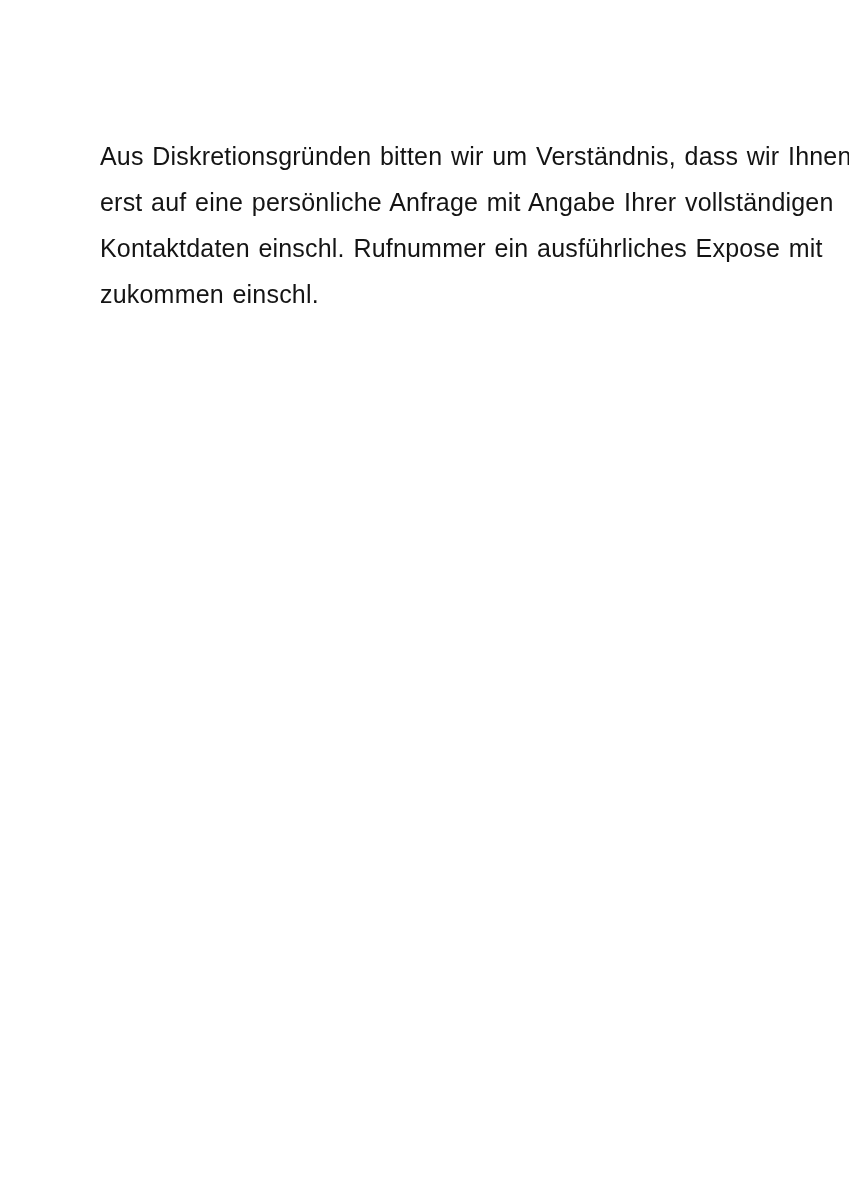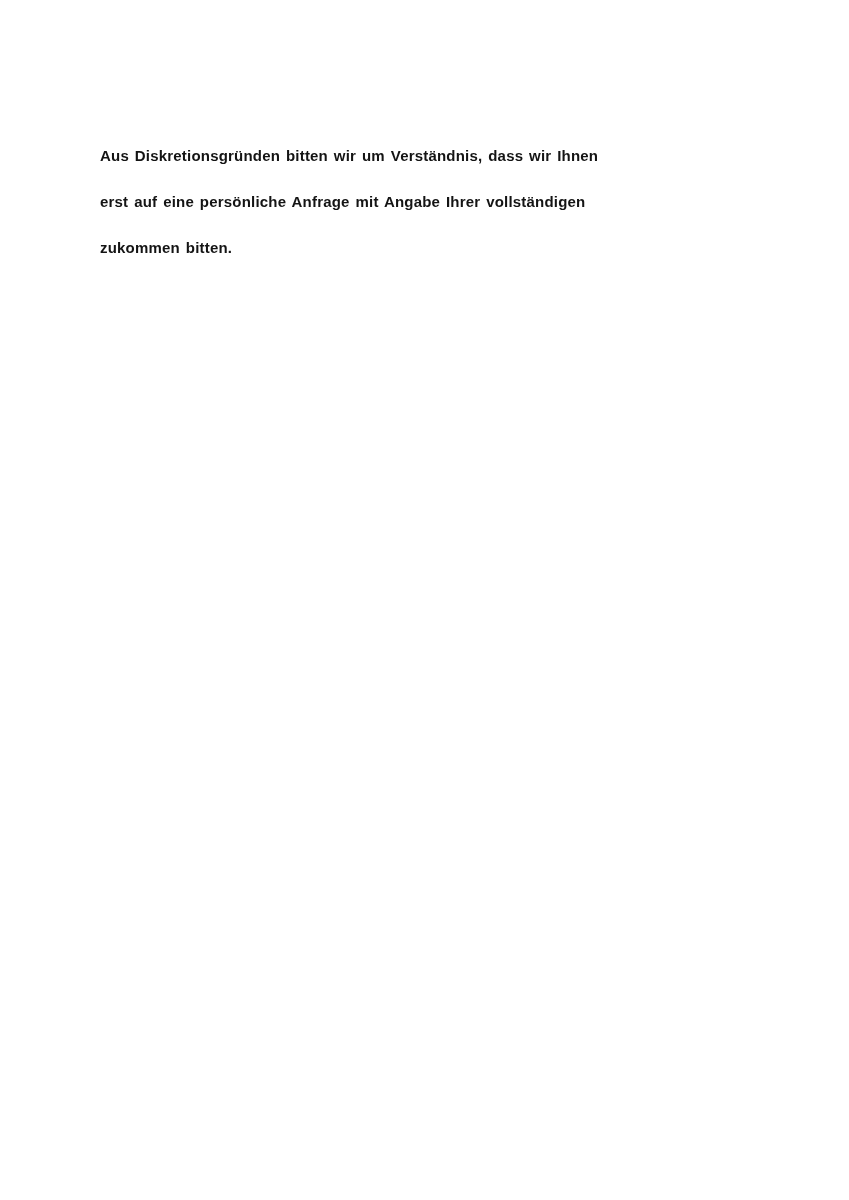--- a/index.html
+++ b/index.html
@@ -22,33 +22,34 @@
     height: 1200px;
     background: #ffffff;
   }
   .paragraph {
     position: absolute;
     left: 100px;
     top: 133px;
     width: 680px;
   }
   .paragraph .line {
-    font-size: 15px;
-    font-weight: bold;
+    font-size: 25px;
+    font-weight: normal;
     color: #141414;
     line-height: 46px;
     height: 46px;
     white-space: nowrap;
     letter-spacing: 0.2px;
     word-spacing: 1.5px;
     -webkit-font-smoothing: antialiased;
   }
 </style>
 </head>
 <body>
 
 <div class="document-page">
   <div class="paragraph">
     <div class="line">Aus Diskretionsgründen bitten wir um Verständnis, dass wir Ihnen</div>
     <div class="line">erst auf eine persönliche Anfrage mit Angabe Ihrer vollständigen</div>
-    <div class="line">zukommen bitten.</div>
+    <div class="line">Kontaktdaten einschl. Rufnummer ein ausführliches Expose mit</div>
+    <div class="line">zukommen einschl.</div>
   </div>
 </div>
 
 </body></html>

